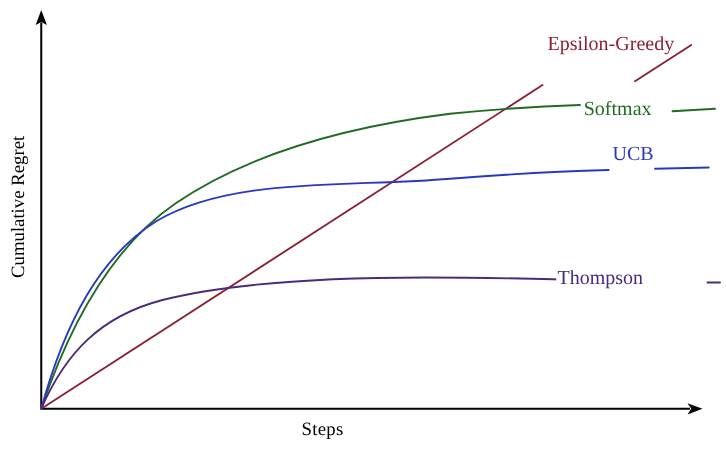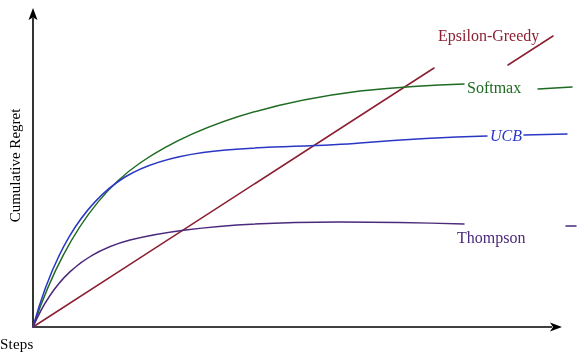--- a/index.html
+++ b/index.html
@@ -69,35 +69,35 @@
     transform-origin: center center;
     white-space: nowrap;
     color: #000000;
     font-size: 15px;
     font-family: "Liberation Serif", "DejaVu Serif", serif;
   }
   #xlabel {
     left: 0;
     top: 336px;
     width: 516px;
-    text-align: left;
+    text-align: center;
   }
   .series-label {
     position: absolute;
     font-family: "Liberation Serif", "DejaVu Serif", serif;
     font-size: 16px;
     white-space: nowrap;
     background: #ffffff;
     padding: 0 1px;
     line-height: 1;
   }
   #label-epsilon { left: 437px; top: 28px; }
   #label-softmax { left: 466px; top: 80px; }
-  #label-ucb     { left: 489px; top: 128px; font-style: italic; }
-  #label-thompson{ left: 456px; top: 215px; margin-top: 15px; }
+  #label-ucb     { left: 489px; top: 116px; }
+  #label-thompson{ left: 445px; top: 215px; }
 </style>
 </head>
 <body>
 
 <div id="chart-root" style="background: rgb(255, 255, 255);">
 
   <svg id="chart-svg" viewBox="0 0 581 360">
 
     <g>
       <line class="axis-line" x1="33" y1="327" x2="33" y2="18" stroke="#000000"></line>

